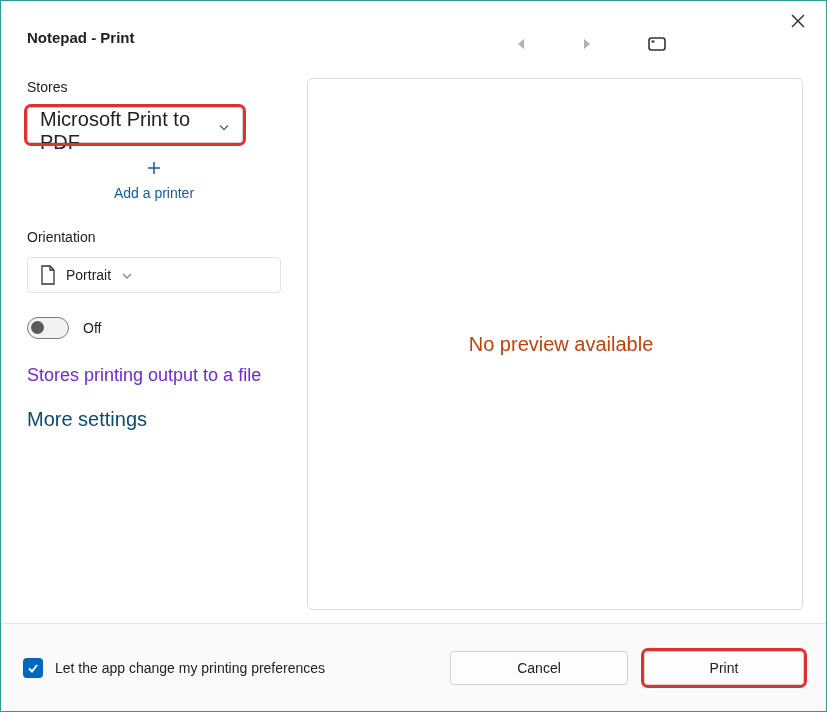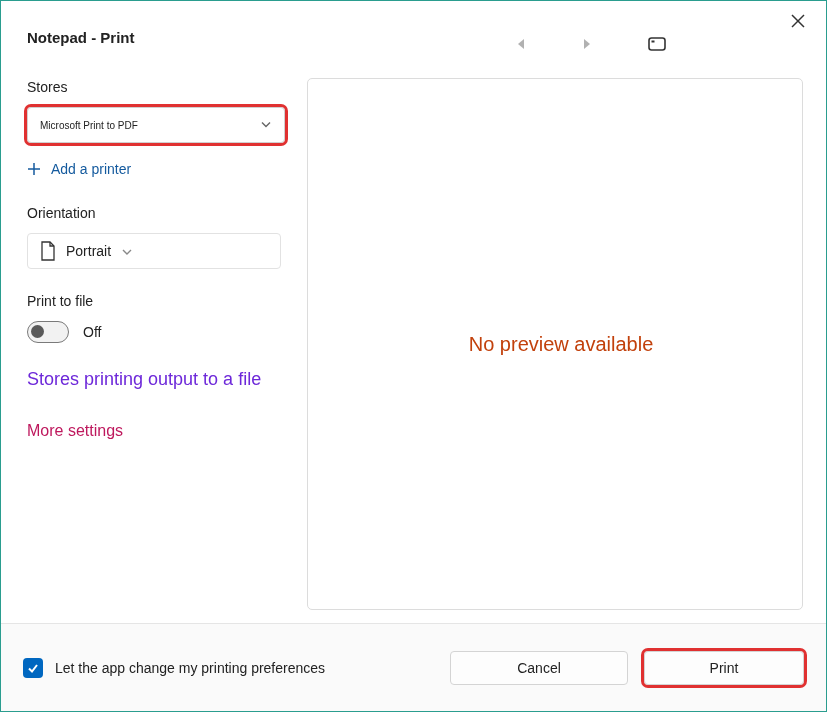--- a/index.html
+++ b/index.html
@@ -38,29 +38,29 @@
     left: 26px;
     top: 78px;
     width: 254px;
   }
   .section-label {
     font-size: 14px;
     color: #222;
     margin-bottom: 12px;
   }
   .dropdown {
-    width: 258px;
+    width: 216px;
     height: 36px;
     border: 1px solid #d0d0d0;
     border-radius: 4px;
     background: #ffffff;
     display: flex;
-    align-items: center;
+    align-items: flex-start;
     padding: 0 12px;
-    font-size: 10px;
+    font-size: 20px;
     color: #222;
     cursor: pointer;
     position: relative;
   }
   .dropdown .chev {
     position: absolute;
     right: 12px;
     top: 50%;
     transform: translateY(-50%);
   }
@@ -84,20 +84,21 @@
     gap: 10px;
   }
   .add-printer {
     display: flex;
     align-items: center;
     gap: 10px;
     margin-top: 18px;
     font-size: 14px;
     color: #145a9e;
     cursor: pointer;
+    flex-direction: column;
   }
   .add-printer .plus { width: 14px; height: 14px; }
   .orientation-block { margin-top: 28px; }
   .print-to-file-block { margin-top: 24px; }
   .toggle-row {
     display: flex;
     align-items: center;
     gap: 14px;
     margin-top: 12px;
   }
@@ -119,23 +120,23 @@
     border-radius: 50%;
     background: #5a5a5a;
   }
   .toggle-label { font-size: 14px; color: #222; }
   .helper-text {
     font-size: 18px;
     color: #6d28d9;
     margin-top: 26px;
   }
   .more-settings {
-    margin-top: 32px;
-    font-size: 16px;
-    color: #be185d;
+    margin-top: 22px;
+    font-size: 20px;
+    color: #0c4a6e;
     cursor: pointer;
   }
   .preview-toolbar {
     position: absolute;
     top: 36px;
     left: 460px;
     width: 260px;
     display: flex;
     align-items: center;
     gap: 56px;
@@ -275,21 +276,20 @@
       <span>Portrait</span>
       <span class="chev">
         <svg width="12" height="8" viewBox="0 0 12 8">
             <polyline points="2,2 6,6 10,2" fill="none" stroke="#888" stroke-width="1.4"></polyline>
           </svg>
       </span>
     </div>
   </div>
 
   <div class="print-to-file-block">
-    <div class="section-label">Print to file</div>
     <div class="toggle-row">
       <div class="toggle">
         <div class="knob"></div>
       </div>
       <span class="toggle-label">Off</span>
     </div>
     <div class="helper-text">Stores printing output to a file</div>
   </div>
 
   <div class="more-settings">More settings</div>

